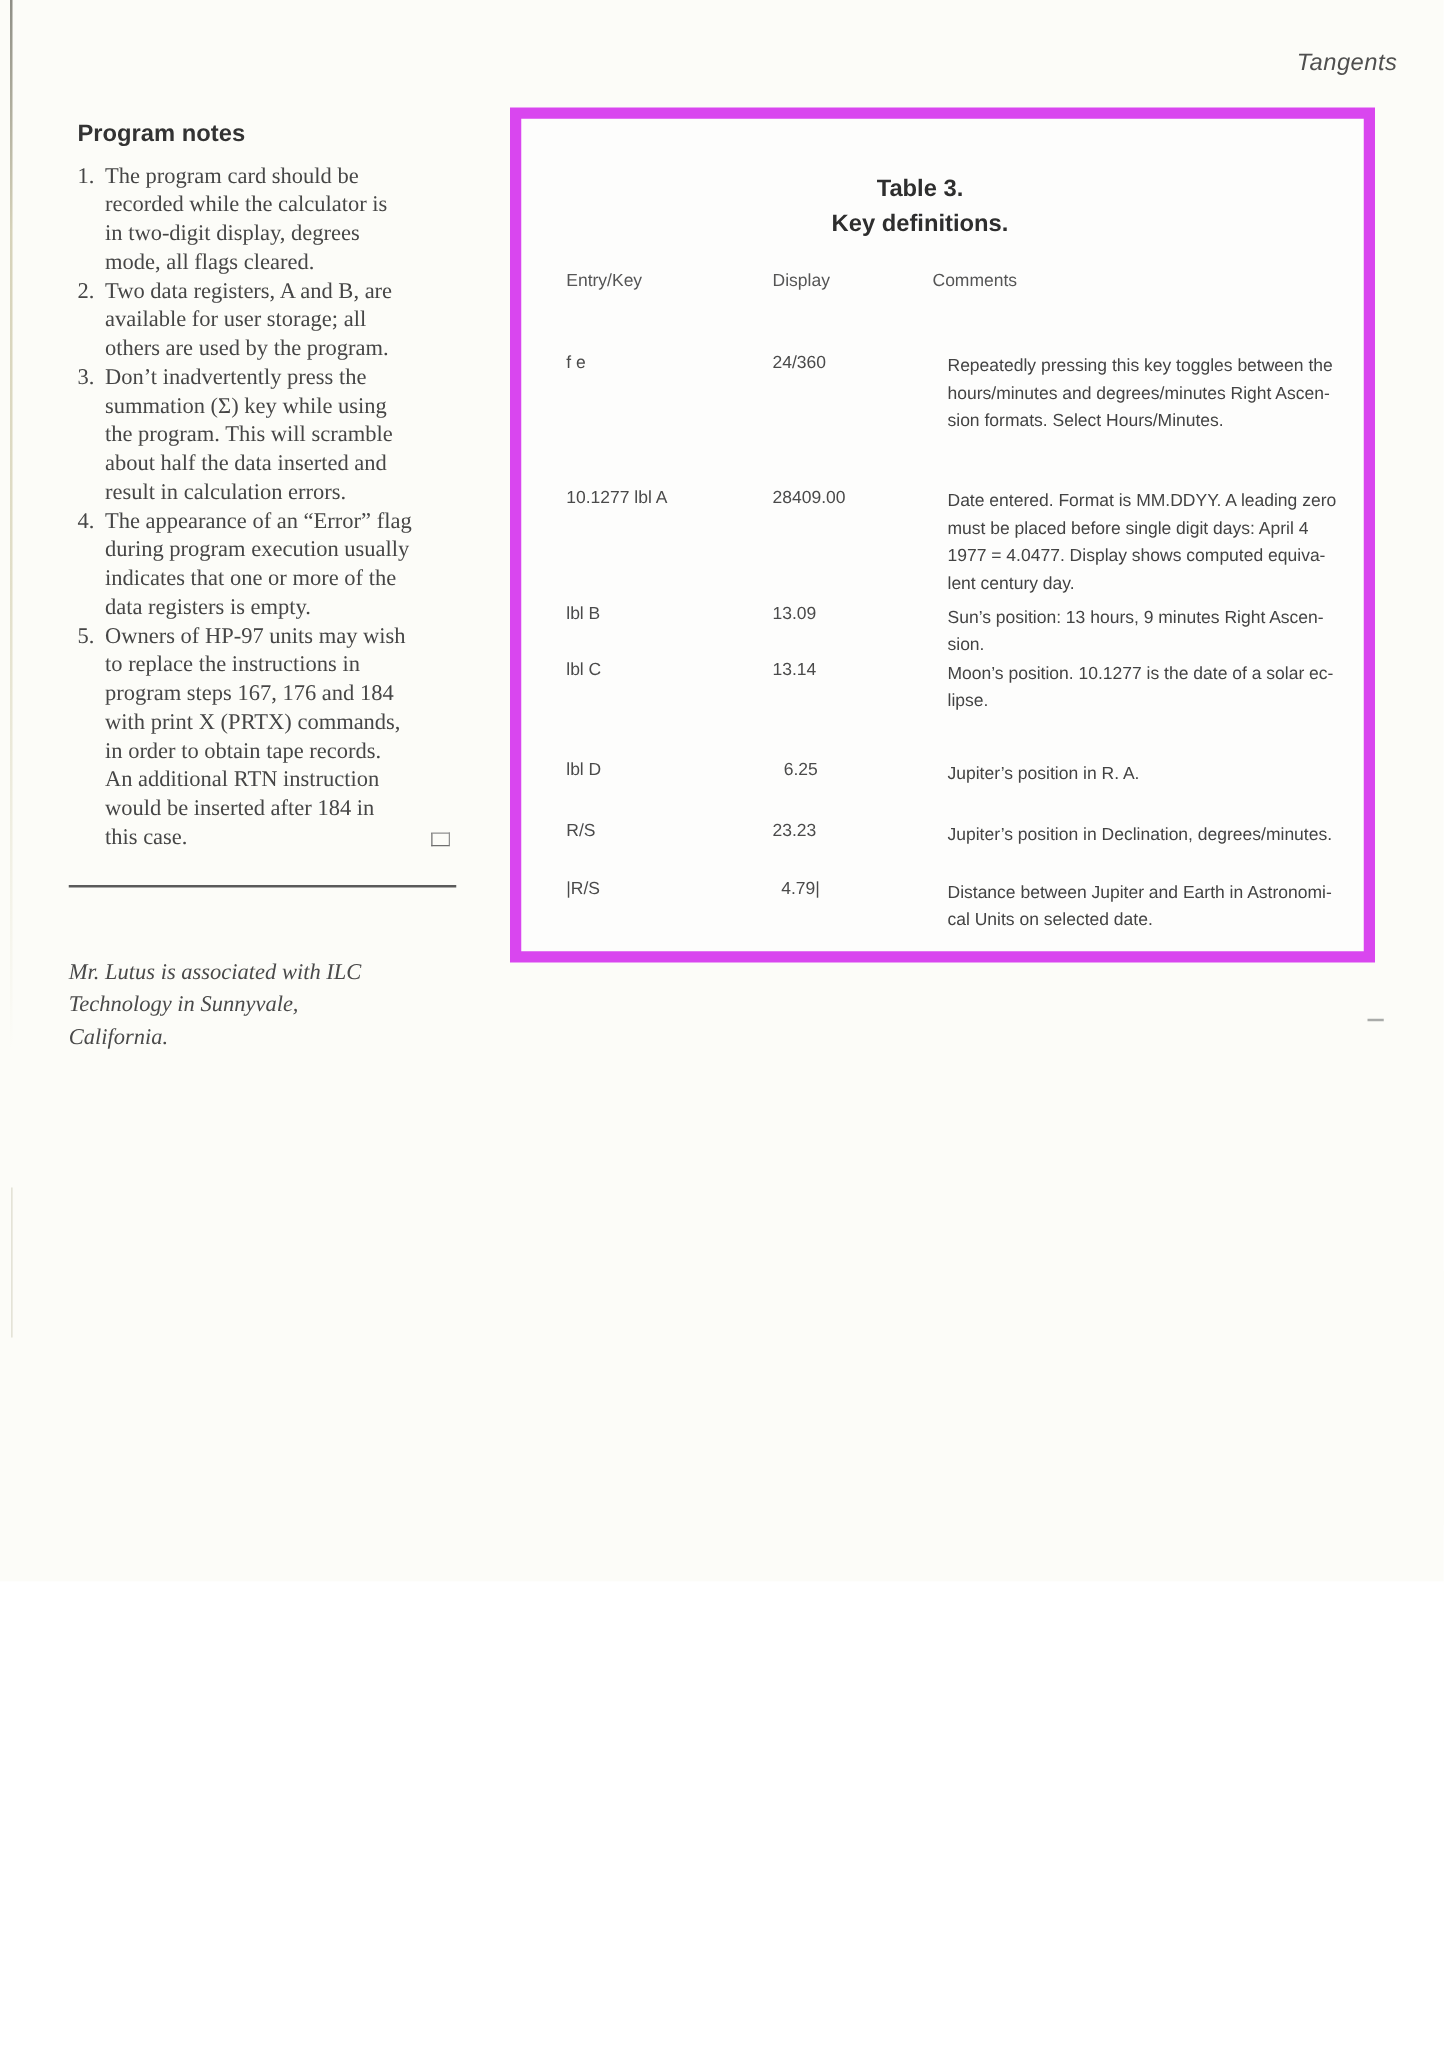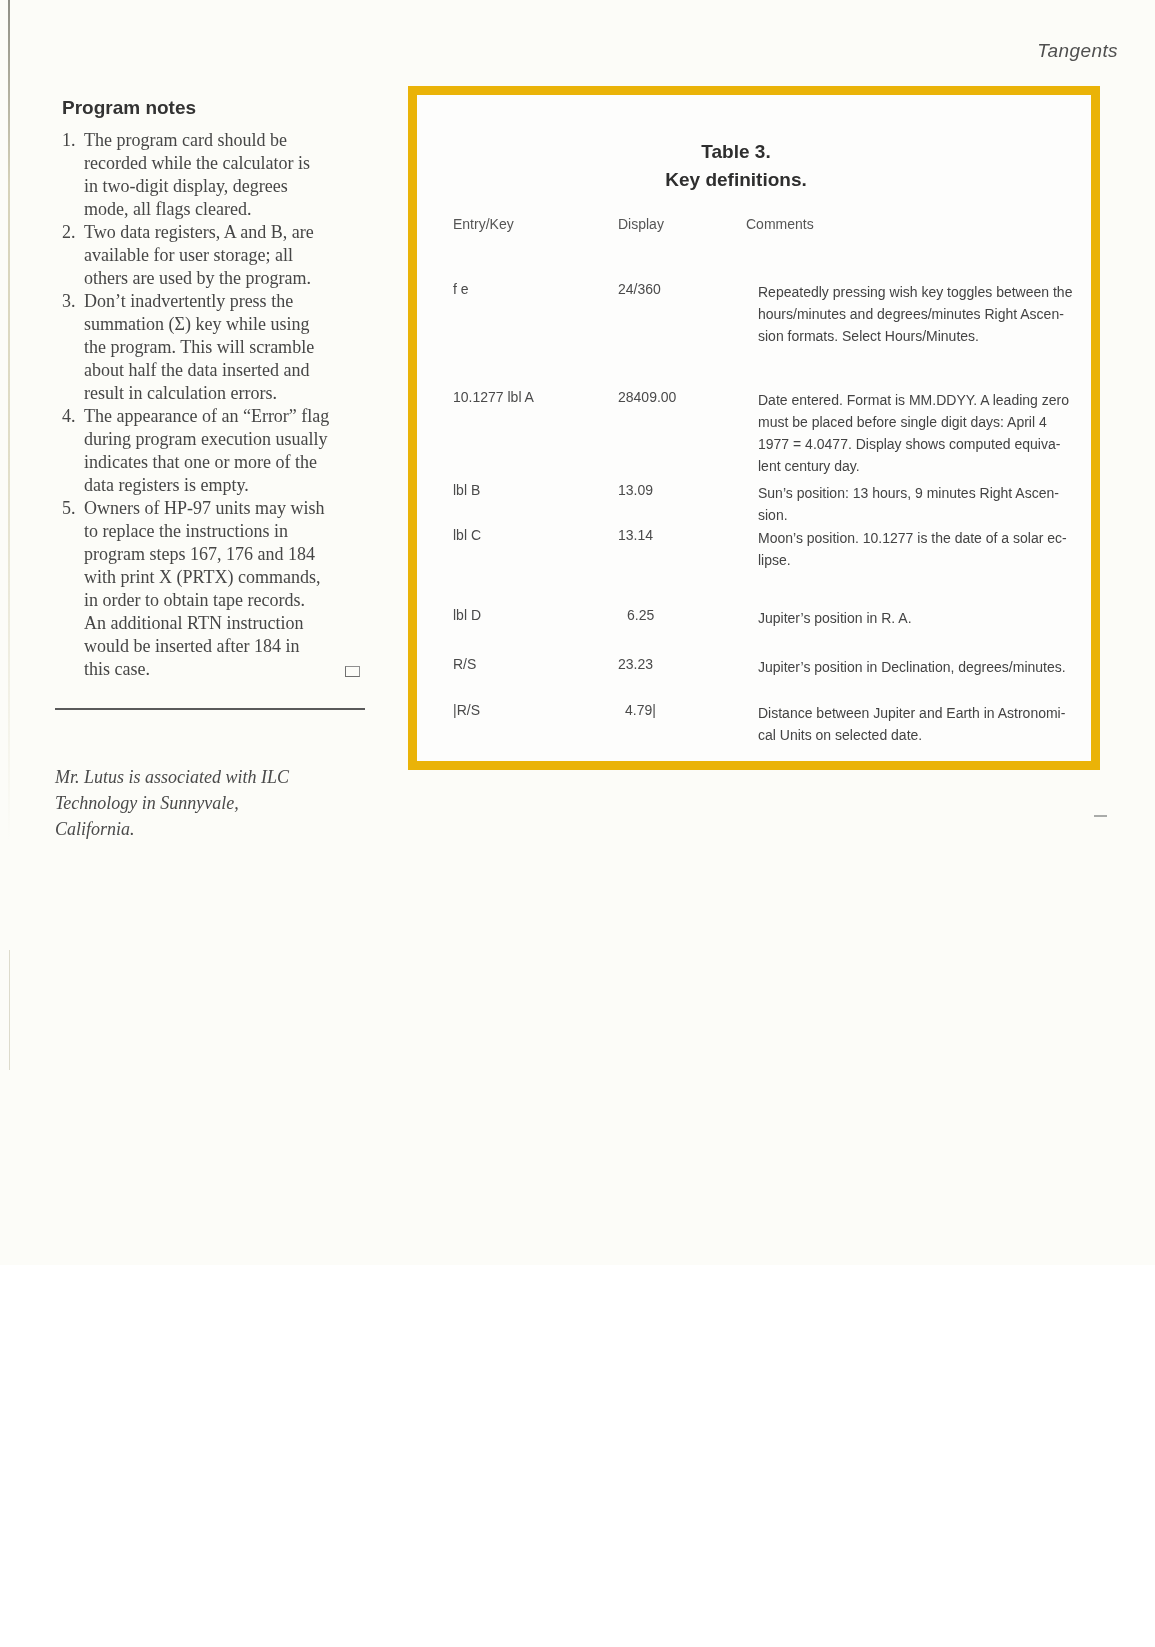--- a/index.html
+++ b/index.html
@@ -72,21 +72,21 @@
     position:absolute; left:55px; top:764px; width:320px;
     font-family:"Liberation Serif", serif; font-style:italic;
     font-size:18px; line-height:26px; color:#4a4a4a;
     white-space:pre-line;
   }
 
   
   .table-box {
     position:absolute; left:408px; top:86px;
     width:692px; height:684px;
-    border:9px solid #eab308;
+    border:9px solid #d946ef;
     background:#fdfdfc;
   }
   .tbl-title { position:absolute; left:0; width:638px; text-align:center;
     font-size:19px; font-weight:bold; color:#2e2e2e; }
   .tbl-title-1 { top:46px; }
   .tbl-title-2 { top:74px; }
   .tbl-headers { position:absolute; top:121px; left:0; width:100%;
     font-size:14px; color:#555; }
   .th-entry   { position:absolute; left:36px; }
   .th-display { position:absolute; left:201px; }
@@ -170,21 +170,21 @@
 
     <div class="tbl-headers">
       <span class="th-entry">Entry/Key</span>
       <span class="th-display">Display</span>
       <span class="th-comment">Comments</span>
     </div>
 
     <div class="trow r1">
       <span class="cell-entry">f e</span>
       <span class="cell-display">24/360</span>
-      <span class="cell-comment">Repeatedly pressing wish key toggles between the
+      <span class="cell-comment">Repeatedly pressing this key toggles between the
 hours/minutes and degrees/minutes Right Ascen-
 sion formats. Select Hours/Minutes.</span>
     </div>
     <div class="trow r2">
       <span class="cell-entry">10.1277 lbl A</span>
       <span class="cell-display">28409.00</span>
       <span class="cell-comment">Date entered. Format is MM.DDYY. A leading zero
 must be placed before single digit days: April 4
 1977 = 4.0477. Display shows computed equiva-
 lent century day.</span>

